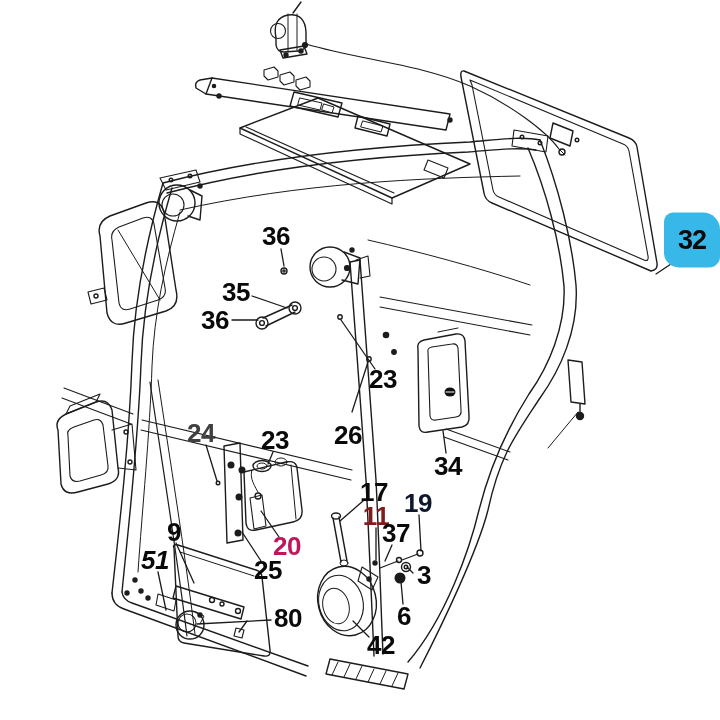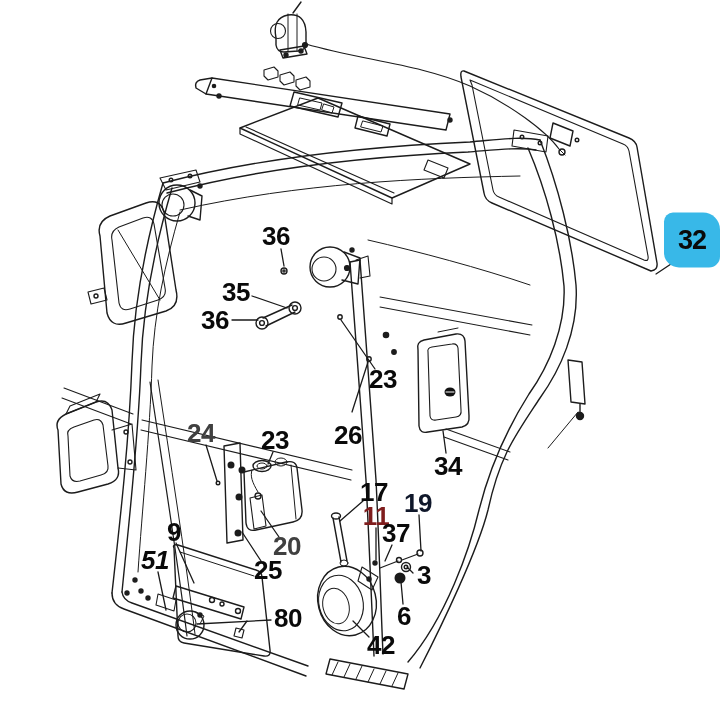--- a/index.html
+++ b/index.html
@@ -266,18 +266,18 @@
       <div class="callout" style="left: 448px; top: 466px; color: rgb(10, 10, 10);">34</div>
       <div class="callout" style="left: 374px; top: 492px; color: rgb(10, 10, 10);">17</div>
       <div class="callout" style="left: 418px; top: 503px; color: #0f172a;">19</div>
       <div class="callout" style="left: 376px; top: 516px; color: #7f1d1d;">11</div>
       <div class="callout" style="left: 396px; top: 533px; color: rgb(10, 10, 10);">37</div>
       <div class="callout" style="left: 424px; top: 575px; color: rgb(10, 10, 10);">3</div>
       <div class="callout" style="left: 404px; top: 616px; color: rgb(10, 10, 10);">6</div>
       <div class="callout" style="left: 381px; top: 645px; color: rgb(10, 10, 10);">42</div>
       <div class="callout" style="left: 174px; top: 532px; color: rgb(10, 10, 10);">9</div>
       <div class="callout" style="left: 155px; top: 560px; color: rgb(10, 10, 10); font-style: italic;">51</div>
-      <div class="callout" style="left: 287px; top: 546px; color: #404040;">20</div>
+      <div class="callout" style="left: 287px; top: 546px; color: #be185d;">20</div>
       <div class="callout" style="left: 268px; top: 570px; color: rgb(10, 10, 10);">25</div>
       <div class="callout" style="left: 288px; top: 618px; color: rgb(10, 10, 10);">80</div>
       <div class="callout highlighted" style="left: 692px; top: 240px; background: rgb(56, 184, 232); color: rgb(10, 10, 10);">32</div>
     </div>
 </div>
 
 </body></html>

